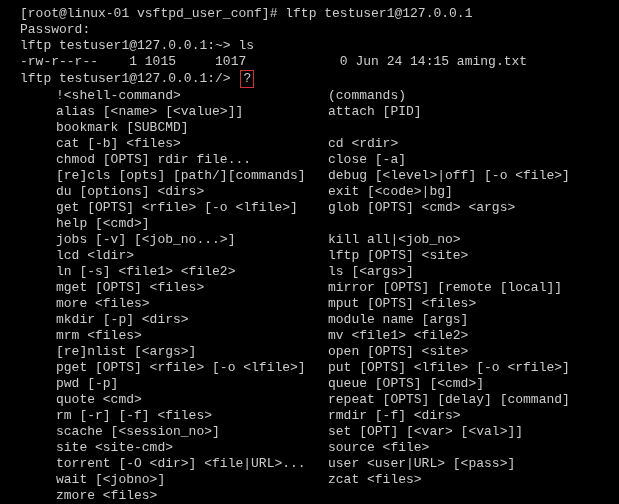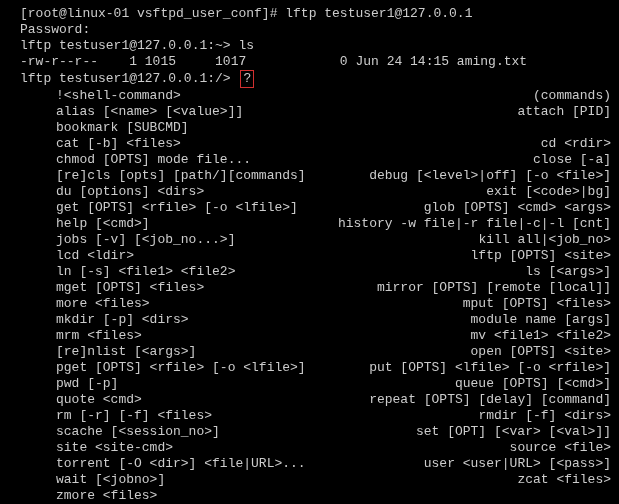--- a/index.html
+++ b/index.html
@@ -18,21 +18,20 @@
   .line { white-space: pre; margin-left: 12px; }
   .highlight-box {
     display: inline-block;
     border: 1px solid #d03030;
     padding: 0 2px;
     margin-left: 2px;
   }
   .help-row {
     display: flex;
     white-space: pre;
-    justify-content: space-between;
   }
   .col-left {
     width: 320px;
     padding-left: 48px;
     box-sizing: border-box;
     white-space: pre;
   }
   .col-right {
     white-space: pre;
   }
@@ -45,25 +44,25 @@
 <div class="line"><span>Password:</span></div>
 <div class="line"><span>lftp testuser1@127.0.0.1:~&gt; </span><span>ls</span></div>
 <div class="line"><span>-rw-r--r--    1 1015     1017            0 Jun 24 14:15 aming.txt</span></div>
 <div class="line"><span>lftp testuser1@127.0.0.1:/&gt; </span><span class="highlight-box">?</span></div>
 
 <div id="help-list">
     <div class="help-row"><span class="col-left">!&lt;shell-command&gt;</span><span class="col-right">(commands)</span></div>
     <div class="help-row"><span class="col-left">alias [&lt;name&gt; [&lt;value&gt;]]</span><span class="col-right">attach [PID]</span></div>
     <div class="help-row"><span class="col-left">bookmark [SUBCMD]</span></div>
     <div class="help-row"><span class="col-left">cat [-b] &lt;files&gt;</span><span class="col-right">cd &lt;rdir&gt;</span></div>
-    <div class="help-row"><span class="col-left">chmod [OPTS] mode file...</span><span class="col-right">close [-a]</span></div>
+    <div class="help-row"><span class="col-left">chmod [OPTS] rdir file...</span><span class="col-right">close [-a]</span></div>
     <div class="help-row"><span class="col-left">[re]cls [opts] [path/][commands]</span><span class="col-right">debug [&lt;level&gt;|off] [-o &lt;file&gt;]</span></div>
     <div class="help-row"><span class="col-left">du [options] &lt;dirs&gt;</span><span class="col-right">exit [&lt;code&gt;|bg]</span></div>
     <div class="help-row"><span class="col-left">get [OPTS] &lt;rfile&gt; [-o &lt;lfile&gt;]</span><span class="col-right">glob [OPTS] &lt;cmd&gt; &lt;args&gt;</span></div>
-    <div class="help-row"><span class="col-left">help [&lt;cmd&gt;]</span><span class="col-right">history -w file|-r file|-c|-l [cnt]</span></div>
+    <div class="help-row"><span class="col-left">help [&lt;cmd&gt;]</span></div>
     <div class="help-row"><span class="col-left">jobs [-v] [&lt;job_no...&gt;]</span><span class="col-right">kill all|&lt;job_no&gt;</span></div>
     <div class="help-row"><span class="col-left">lcd &lt;ldir&gt;</span><span class="col-right">lftp [OPTS] &lt;site&gt;</span></div>
     <div class="help-row"><span class="col-left">ln [-s] &lt;file1&gt; &lt;file2&gt;</span><span class="col-right">ls [&lt;args&gt;]</span></div>
     <div class="help-row"><span class="col-left">mget [OPTS] &lt;files&gt;</span><span class="col-right">mirror [OPTS] [remote [local]]</span></div>
     <div class="help-row"><span class="col-left">more &lt;files&gt;</span><span class="col-right">mput [OPTS] &lt;files&gt;</span></div>
     <div class="help-row"><span class="col-left">mkdir [-p] &lt;dirs&gt;</span><span class="col-right">module name [args]</span></div>
     <div class="help-row"><span class="col-left">mrm &lt;files&gt;</span><span class="col-right">mv &lt;file1&gt; &lt;file2&gt;</span></div>
     <div class="help-row"><span class="col-left">[re]nlist [&lt;args&gt;]</span><span class="col-right">open [OPTS] &lt;site&gt;</span></div>
     <div class="help-row"><span class="col-left">pget [OPTS] &lt;rfile&gt; [-o &lt;lfile&gt;]</span><span class="col-right">put [OPTS] &lt;lfile&gt; [-o &lt;rfile&gt;]</span></div>
     <div class="help-row"><span class="col-left">pwd [-p]</span><span class="col-right">queue [OPTS] [&lt;cmd&gt;]</span></div>

